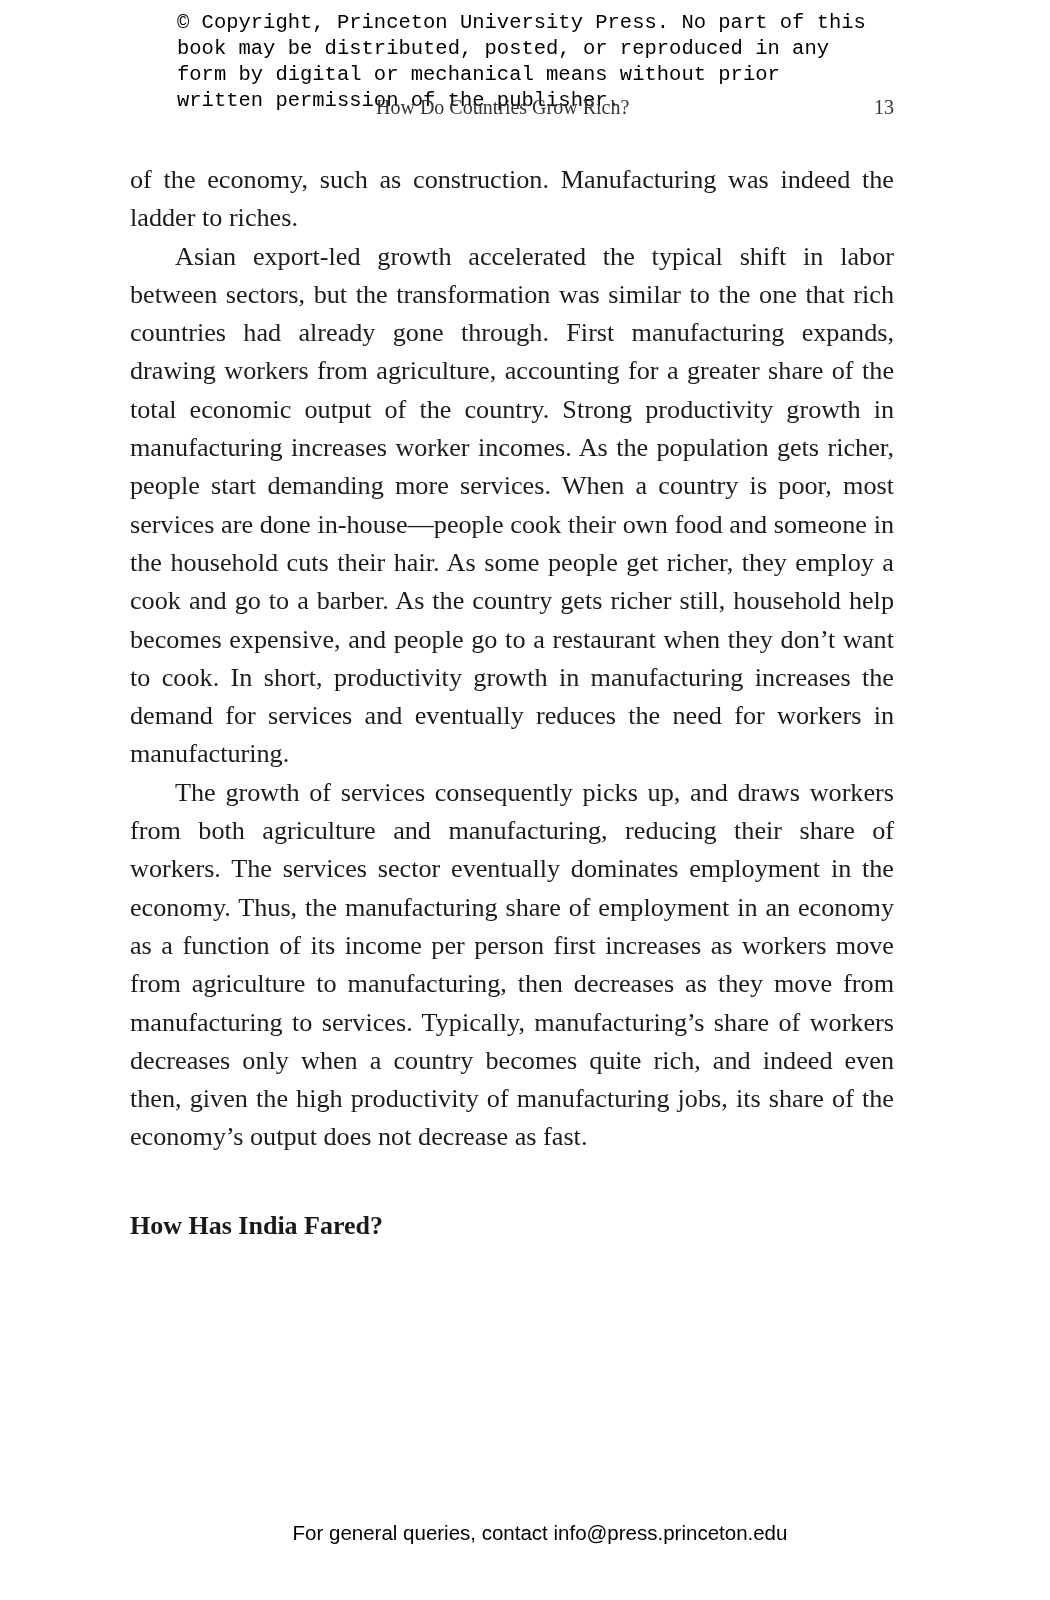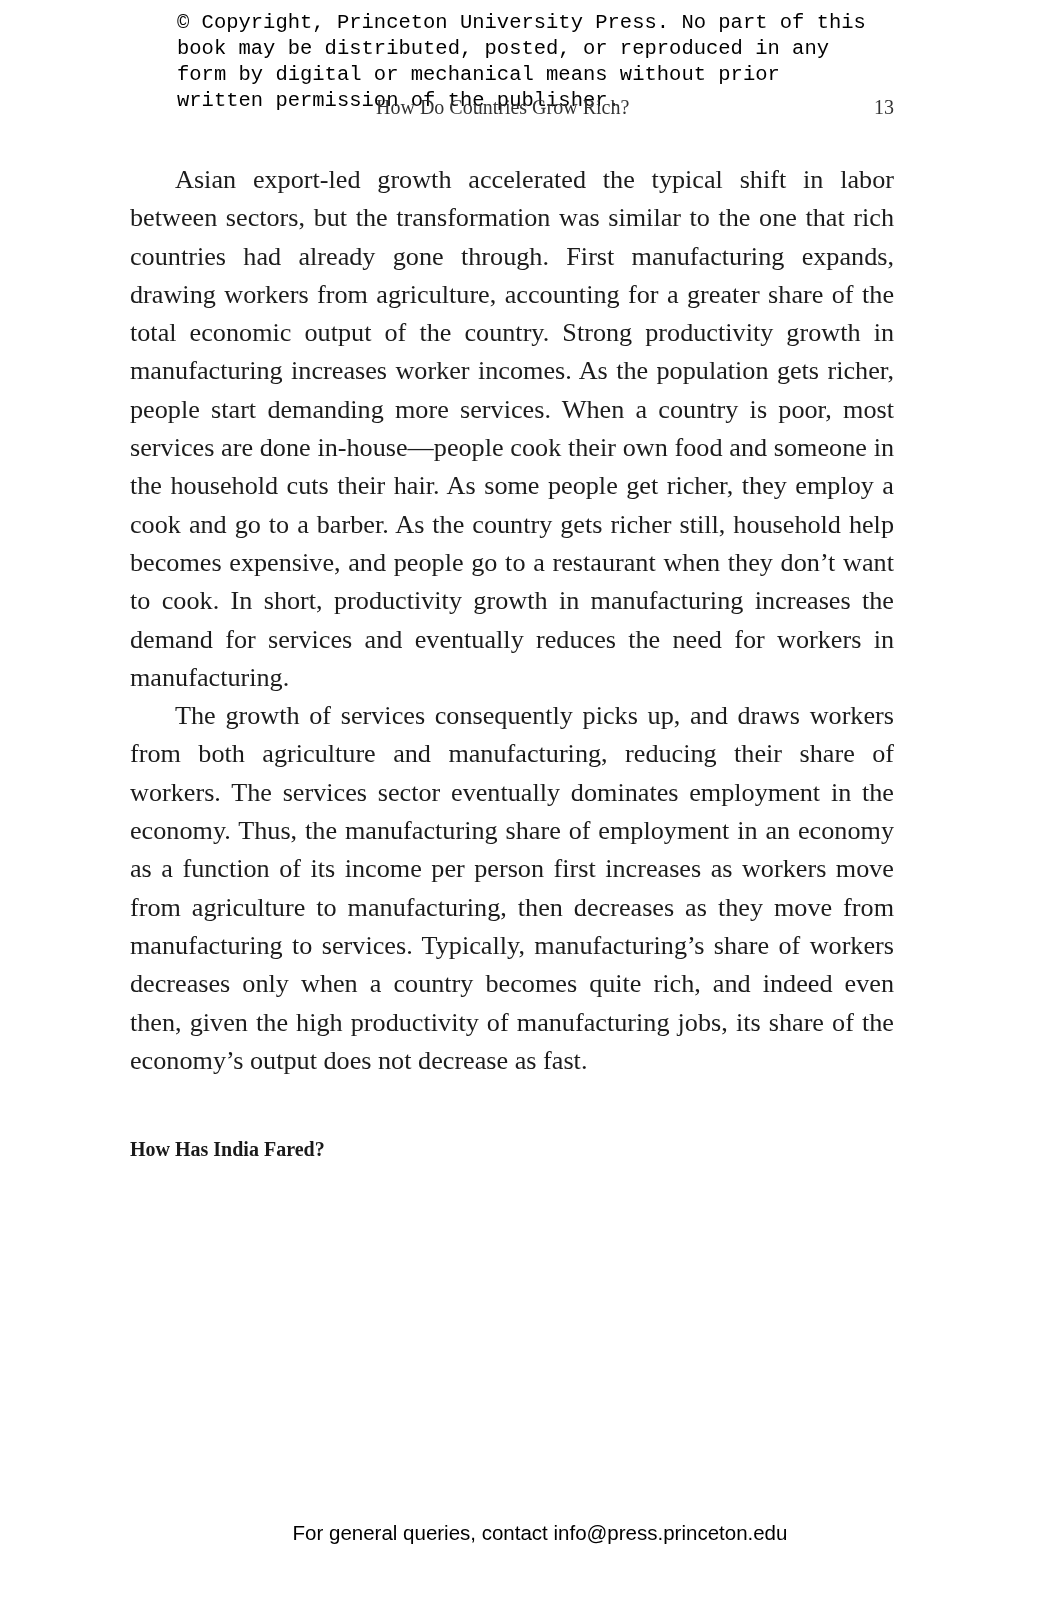--- a/index.html
+++ b/index.html
@@ -60,21 +60,21 @@
       text-align-last: left;
       hyphens: none;
     }
     .body-text p.indent {
       text-indent: 45px;
     }
     .section-heading {
       margin: 50px 0 16px 0;
       font-family: "Liberation Serif", serif;
       font-weight: bold;
-      font-size: 20px;
+      font-size: 26px;
       line-height: 38px;
       color: #1a1a1a;
     }
     .body-text p.after-heading {
       margin-top: 26px;
     }
     .footer {
       position: absolute;
       left: 0;
       width: 1050px;
@@ -91,18 +91,19 @@
 <body>
 
 <div class="copyright">© Copyright, Princeton University Press. No part of this book may be distributed, posted, or reproduced in any form by digital or mechanical means without prior written permission of the publisher.</div>
 
 <div class="running-head">
   <span class="title">How Do Countries Grow Rich?</span>
   <span class="page-no">13</span>
 </div>
 
 <div class="body-text">
+  <p>of the economy, such as construction. Manufacturing was indeed the ladder to riches.</p>
   <p class="indent">Asian export-led growth accelerated the typical shift in labor between sectors, but the transformation was similar to the one that rich countries had already gone through. First manufacturing expands, drawing workers from agriculture, accounting for a greater share of the total economic output of the country. Strong productivity growth in manufacturing increases worker incomes. As the population gets richer, people start demanding more services. When a country is poor, most services are done in-house—people cook their own food and someone in the household cuts their hair. As some people get richer, they employ a cook and go to a barber. As the country gets richer still, household help becomes expensive, and people go to a restaurant when they don’t want to cook. In short, productivity growth in manufacturing increases the demand for services and eventually reduces the need for workers in manufacturing.</p>
   <p class="indent">The growth of services consequently picks up, and draws workers from both agriculture and manufacturing, reducing their share of workers. The services sector eventually dominates employment in the economy. Thus, the manufacturing share of employment in an economy as a function of its income per person first increases as workers move from agriculture to manufacturing, then decreases as they move from manufacturing to services. Typically, manufacturing’s share of workers decreases only when a country becomes quite rich, and indeed even then, given the high productivity of manufacturing jobs, its share of the economy’s output does not decrease as fast.</p>
   <h2 class="section-heading">How Has India Fared?</h2>
 </div>
 
 <div class="footer">For general queries, contact info@press.princeton.edu</div>
 
 </body></html>

